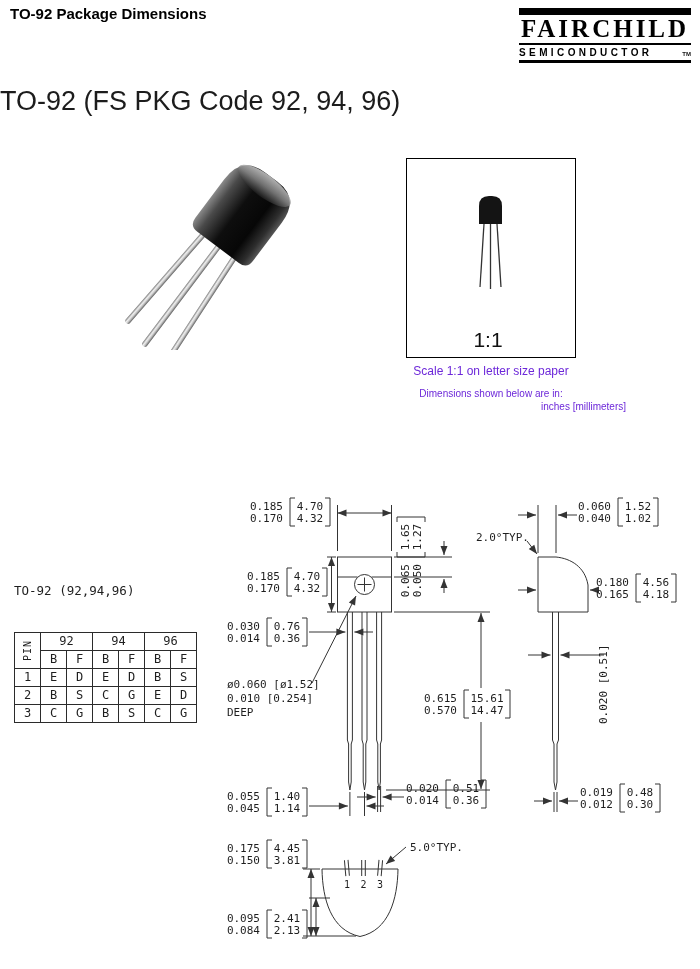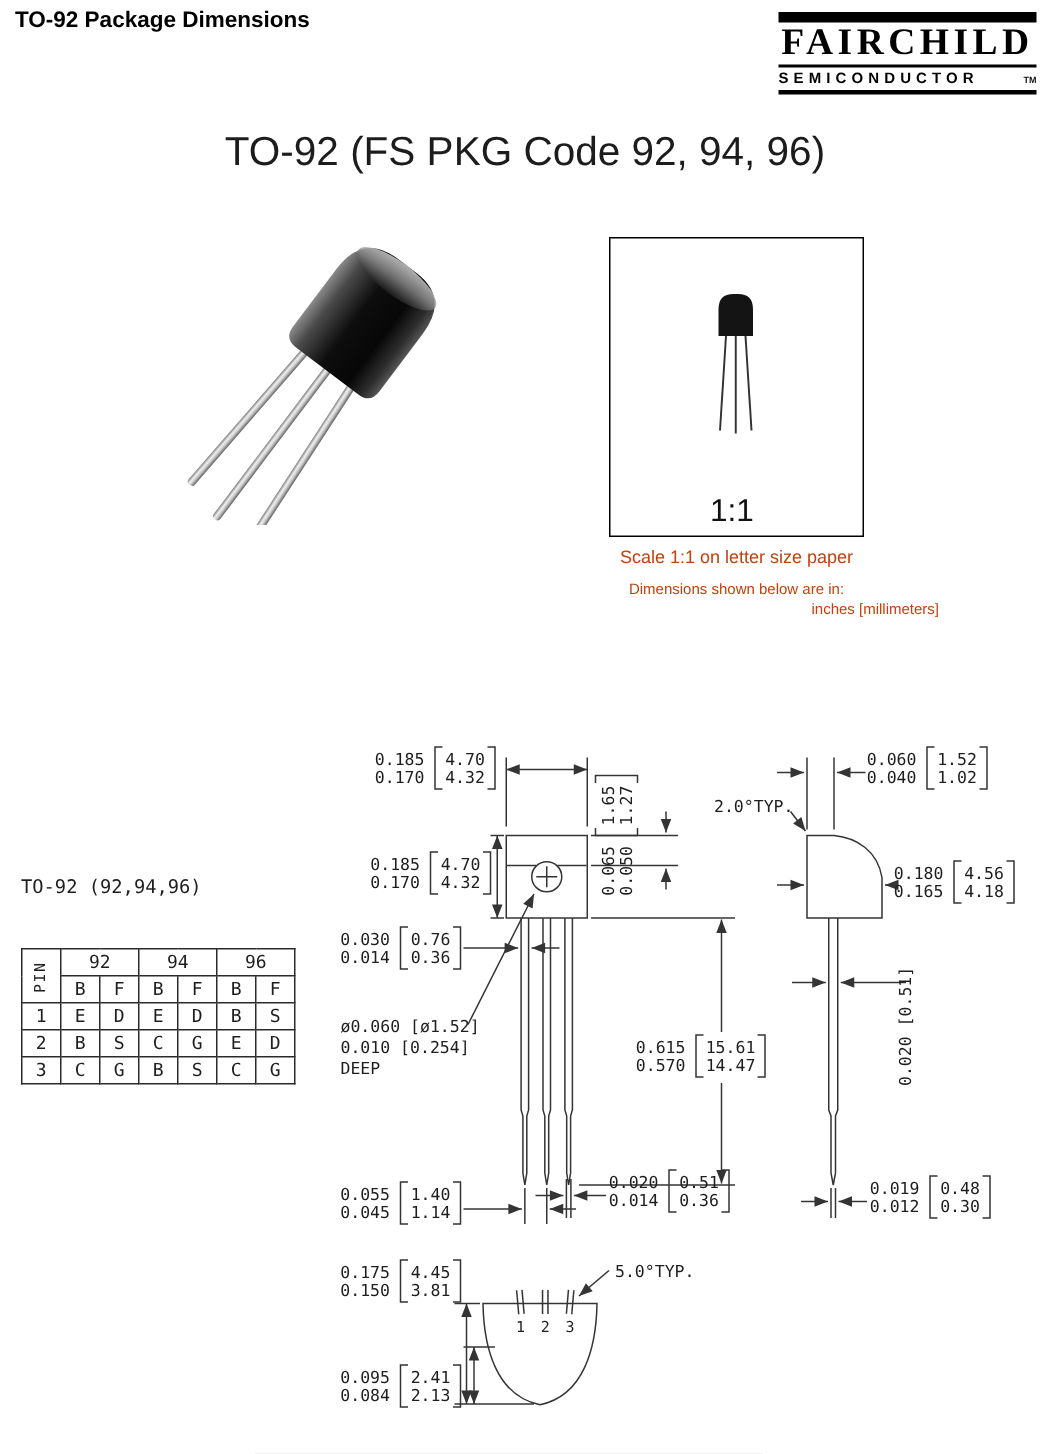--- a/index.html
+++ b/index.html
@@ -8,25 +8,25 @@
   .doc-title{position:absolute;left:10px;top:5px;font-size:15px;font-weight:bold;color:#000;}
 
   .logo{position:absolute;left:519px;top:8px;width:172px;}
   .logo .bar{height:7px;background:#000;}
   .logo .name{font-family:"Liberation Serif",serif;font-weight:bold;font-size:25px;letter-spacing:3px;text-align:center;line-height:1.1;color:#000;}
   .logo .rule{height:2.5px;background:#000;}
   .logo .subrow{display:flex;align-items:flex-start;justify-content:space-between;margin:2px 0 2px 0;}
   .logo .sub{font-size:10px;font-weight:bold;letter-spacing:3.4px;color:#000;}
   .logo .tm{font-size:6px;font-weight:bold;margin-top:4px;}
 
-  .main-title{position:absolute;left:0;top:86px;width:700px;text-align:center;font-size:27px;color:#1c1c1c;}
+  .main-title{position:absolute;left:0;top:86px;width:700px;text-align:left;font-size:27px;color:#1c1c1c;}
 
   .scale-box{position:absolute;left:406px;top:158px;width:170px;height:200px;border:1.6px solid #000;box-sizing:border-box;}
 
-  .cap{position:absolute;left:356px;width:270px;text-align:center;color:#c2410c;}
+  .cap{position:absolute;left:356px;width:270px;text-align:center;color:#6d28d9;}
   .cap1{top:364px;font-size:12px;}
   .cap2{top:388px;font-size:10px;}
   .cap3{top:401px;font-size:10px;text-align:right;}
   .cap4{top:417px;font-size:13px;}
 
   .pin-title{position:absolute;left:14px;top:583px;font-family:"DejaVu Sans Mono",monospace;font-size:12.5px;color:#1e1e1e;}
   table.pin{position:absolute;left:14px;top:632px;border-collapse:collapse;font-family:"DejaVu Sans Mono",monospace;font-size:12px;color:#1e1e1e;table-layout:fixed;}
   table.pin td{border:1px solid #2b2b2b;text-align:center;padding:0;width:25px;height:17px;line-height:17px;}
   table.pin td.corner{width:21px;}
   .vert{display:inline-block;transform:rotate(-90deg);font-size:10px;letter-spacing:1px;}

